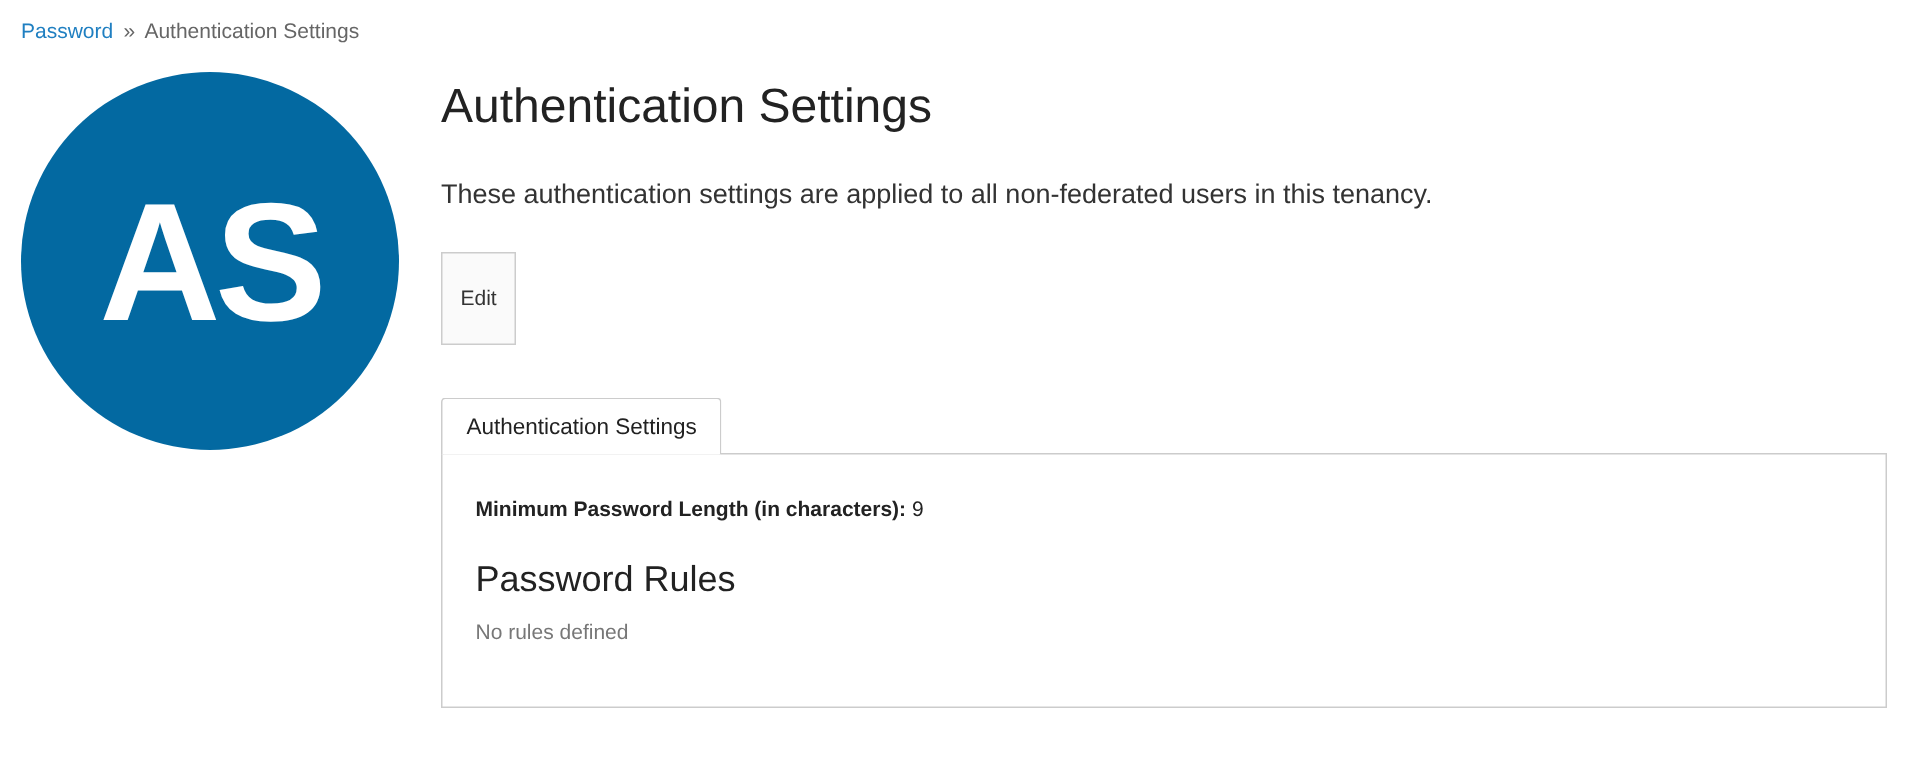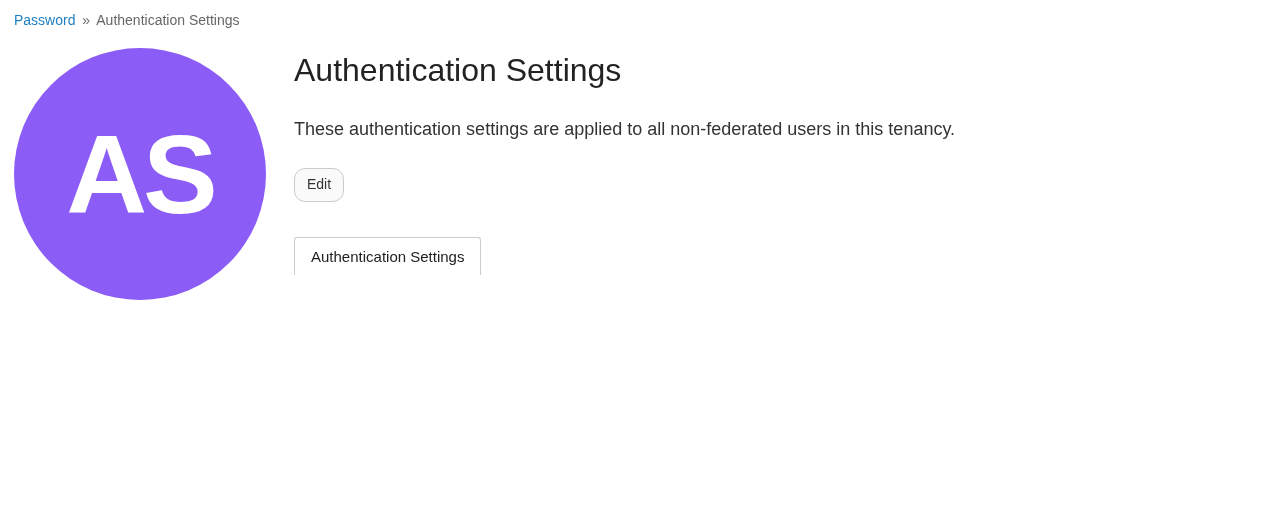--- a/index.html
+++ b/index.html
@@ -34,21 +34,21 @@
       gap: 28px;
       align-items: flex-start;
     }
     .avatar-col {
       flex: 0 0 auto;
     }
     .avatar {
       width: 252px;
       height: 252px;
       border-radius: 50%;
-      background: #8b5cf6;
+      background: #0369a1;
       display: flex;
       align-items: center;
       justify-content: center;
     }
     .avatar-text {
       color: #fff;
       font-size: 112px;
       font-weight: 700;
       letter-spacing: -4px;
     }
@@ -62,27 +62,27 @@
       color: #222;
       margin-bottom: 30px;
     }
     .description {
       font-size: 18px;
       color: #333;
       margin-bottom: 28px;
     }
     .btn {
       display: inline-block;
-      padding: 6px 12px;
+      padding: 20px 12px;
       font-size: 14px;
       line-height: 1.4;
       color: #333;
       background: #fafafa;
       border: 1px solid #ccc;
-      border-radius: 11px;
+      border-radius: 0;
       cursor: pointer;
     }
     .tab-panel {
       margin-top: 34px;
     }
     .tabs {
       display: flex;
       position: relative;
       z-index: 1;
     }
@@ -142,16 +142,25 @@
     <div class="main-col">
       <h1 class="page-title">Authentication Settings</h1>
       <p class="description">These authentication settings are applied to all non-federated users in this tenancy.</p>
 
       <button class="btn">Edit</button>
 
       <div class="tab-panel">
         <div class="tabs">
           <div class="tab">Authentication Settings</div>
         </div>
+        <div class="tab-body">
+          <div class="field-row">
+            <span class="lbl">Minimum Password Length (in characters):</span>
+            <span>9</span>
+          </div>
+
+          <h2 class="section-title">Password Rules</h2>
+          <div class="empty-msg">No rules defined</div>
+        </div>
       </div>
     </div>
   </div>
 </div>
 
 </body></html>

